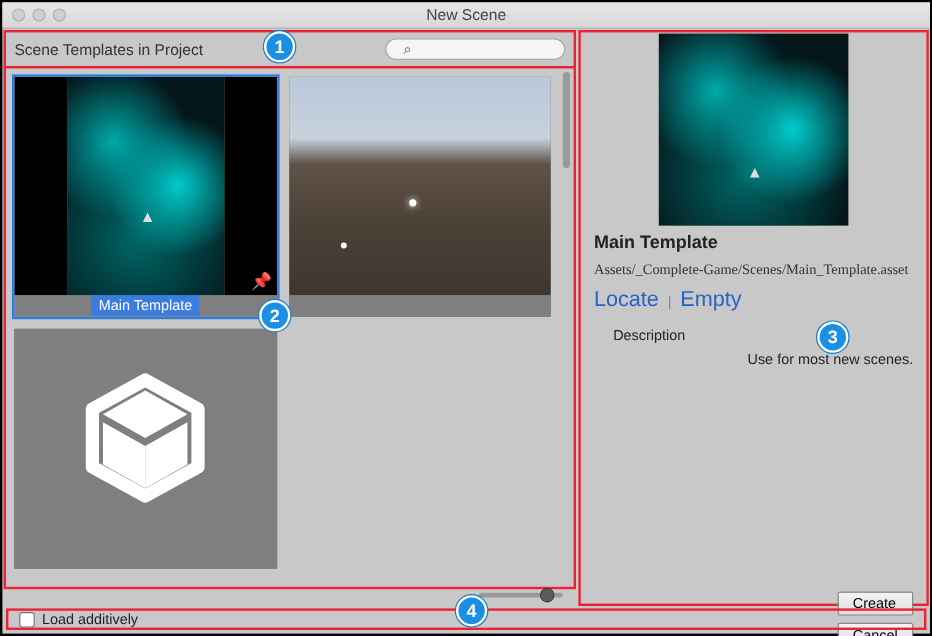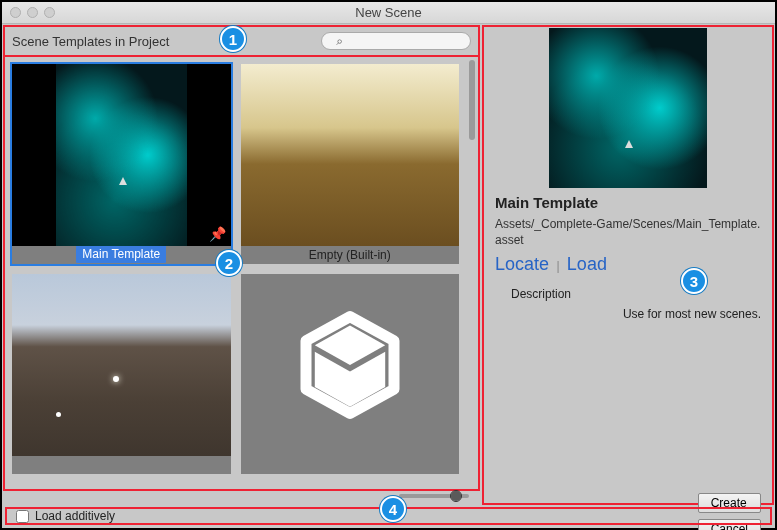--- a/index.html
+++ b/index.html
@@ -118,21 +118,21 @@
   .details {
     width:290px; background:#c8c8c8; display:flex; flex-direction:column;
     outline:2px solid #e23; outline-offset:-1px; padding:2px 2px 8px;
   }
   .details .preview {
     height:160px; background:#c8c8c8; display:flex; align-items:stretch; justify-content:center; margin-bottom:6px;
   }
   .details .preview .nebula{ width:55%; }
   .details .info { padding:0 10px; display:flex; flex-direction:column; gap:6px;}
   .details h2 { font-size:15px; font-weight:600; }
-  .details .path { font-size:12px; color:#333; line-height:1.3; word-break:break-all;}
+  .details .path { font-size:12px; color:#333; line-height:1.3; word-break:break-all;font-family:Liberation Serif, serif;}
   .links a { color:#2764c6; text-decoration:none; font-size:18px;}
   .links .sep{ color:#888; margin:0 4px;}
   .desc-label{ font-weight:400; font-size:12px; margin-top:6px;margin-left:16px;}
   .desc-text{ font-size:12px;text-align:right;}
   .footer {
     height:16px; background:#c8c8c8; display:flex; align-items:center;
     padding:0 10px; outline:2px solid #e23; outline-offset:-1px; margin:4px 2px 2px;
   }
   .checkbox { display:flex; align-items:center; gap:6px;}
   .checkbox input { width:13px; height:13px; }
@@ -192,26 +192,20 @@
                     </div>
                   <div class="nebula-side"></div>
                 </div>
                 <span class="pin-icon">📌</span>
               </div>
               <div class="tile-label" style="background:transparent;">
                 <span class="tile-label sel">Main Template</span>
               </div>
             </div>
 
-            <div class="tile">
-              <div class="thumb-area">
-                <div class="terrain"></div>
-              </div>
-              <div class="tile-label">Empty (Built-in)</div>
-            </div>
 
             <div class="tile">
               <div class="thumb-area">
                 <div class="terrain2"></div>
                 <div class="spark" style="left:46%; top:56%; box-shadow:0 0 6px #ffe;"></div>
                 <div class="spark" style="left:20%; top:76%; width:5px;height:5px;"></div>
               </div>
               <div class="tile-label"></div>
             </div>
 
@@ -247,21 +241,21 @@
               <div class="ship" style="top:70%;"></div>
             </div>
           <div class="nebula-side" style="flex:1;background:#c8c8c8;"></div>
         </div>
         <div class="info">
           <h2>Main Template</h2>
           <div class="path">Assets/_Complete-Game/Scenes/Main_Template.asset</div>
           <div class="links">
             <a href="#">Locate</a>
             <span class="sep">|</span>
-            <a href="#">Load</a>
+            <a href="#">Empty</a>
           </div>
           <div class="desc-label">Description</div>
           <div class="desc-text">Use for most new scenes.</div>
         </div>
       </div>
 
     </div>
 
     <div class="footer">
       <label class="checkbox">

